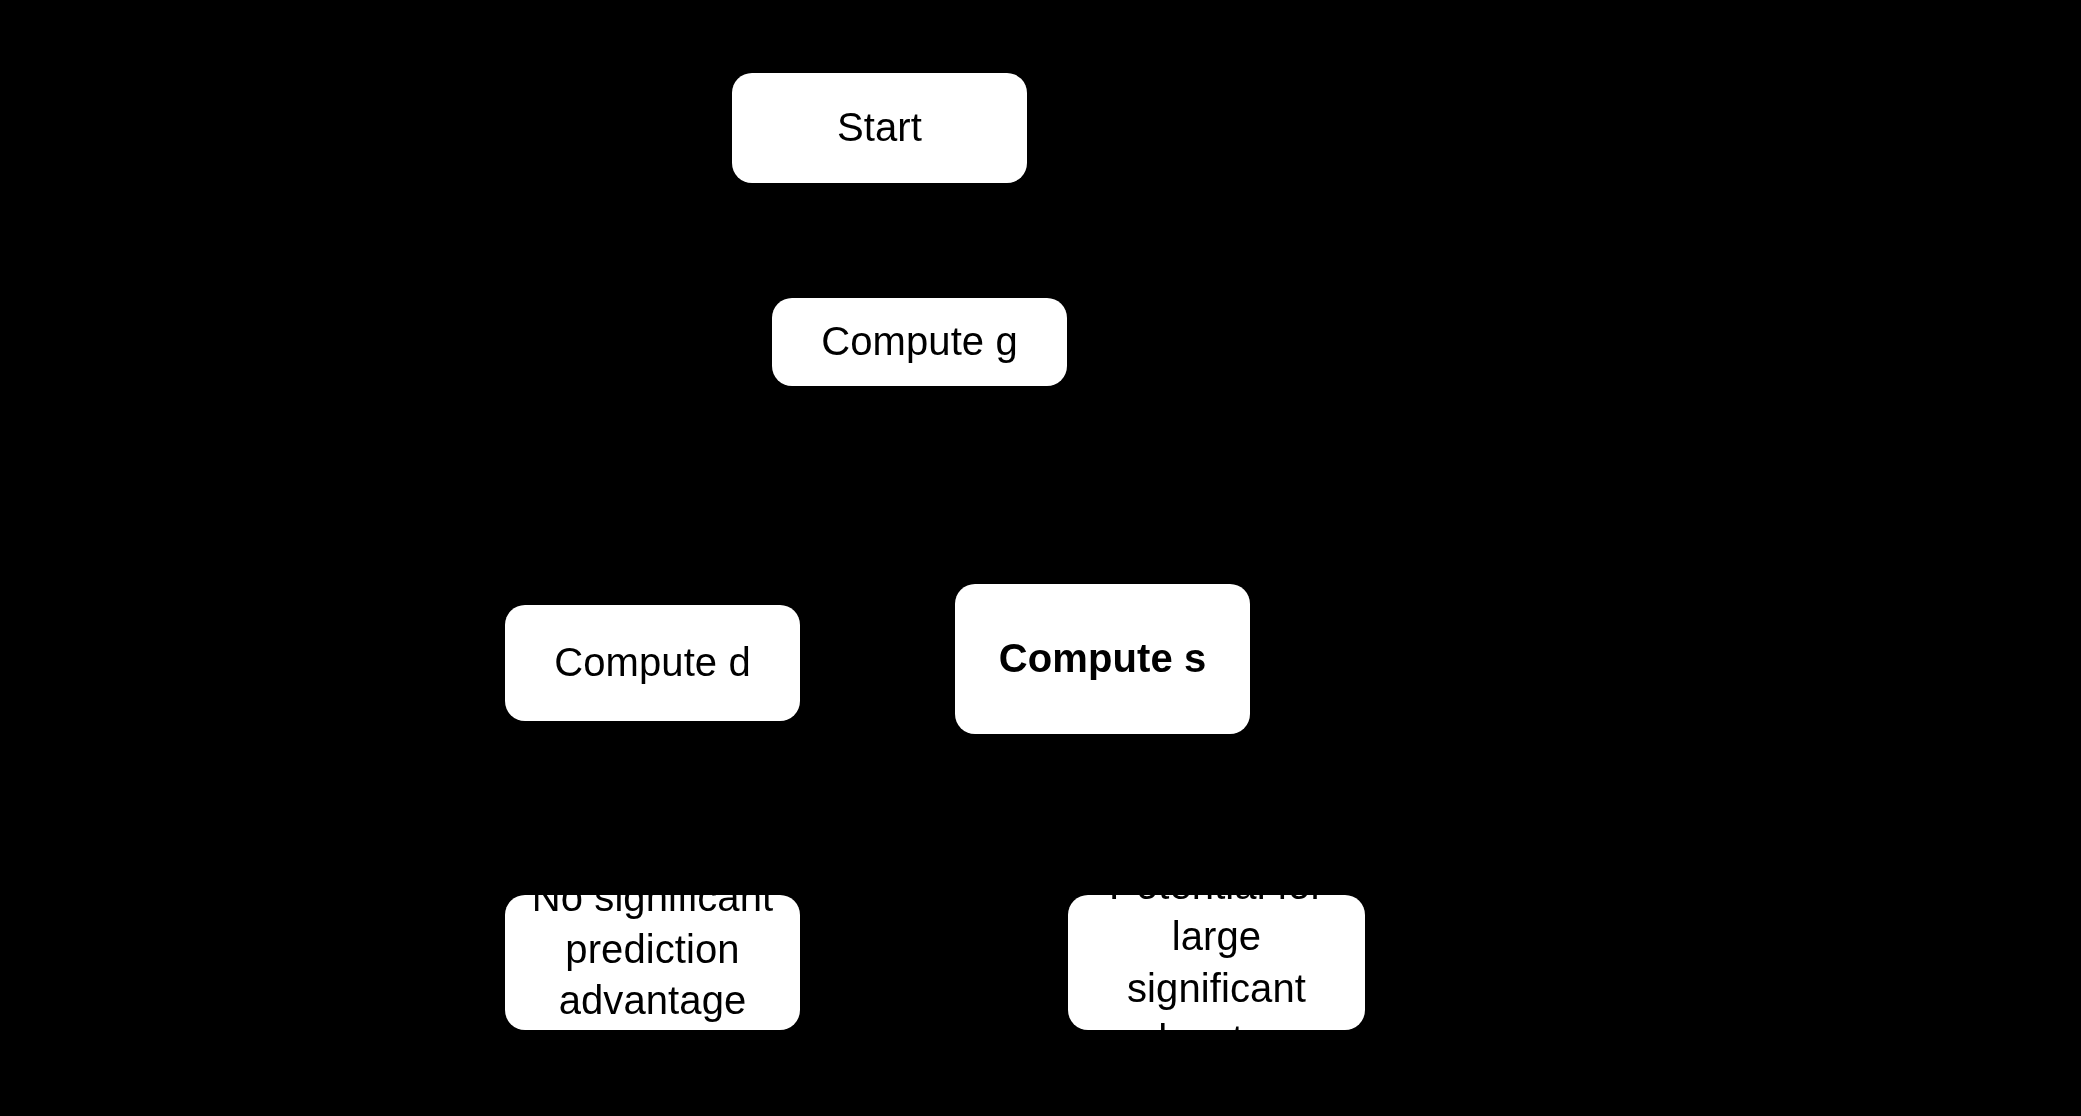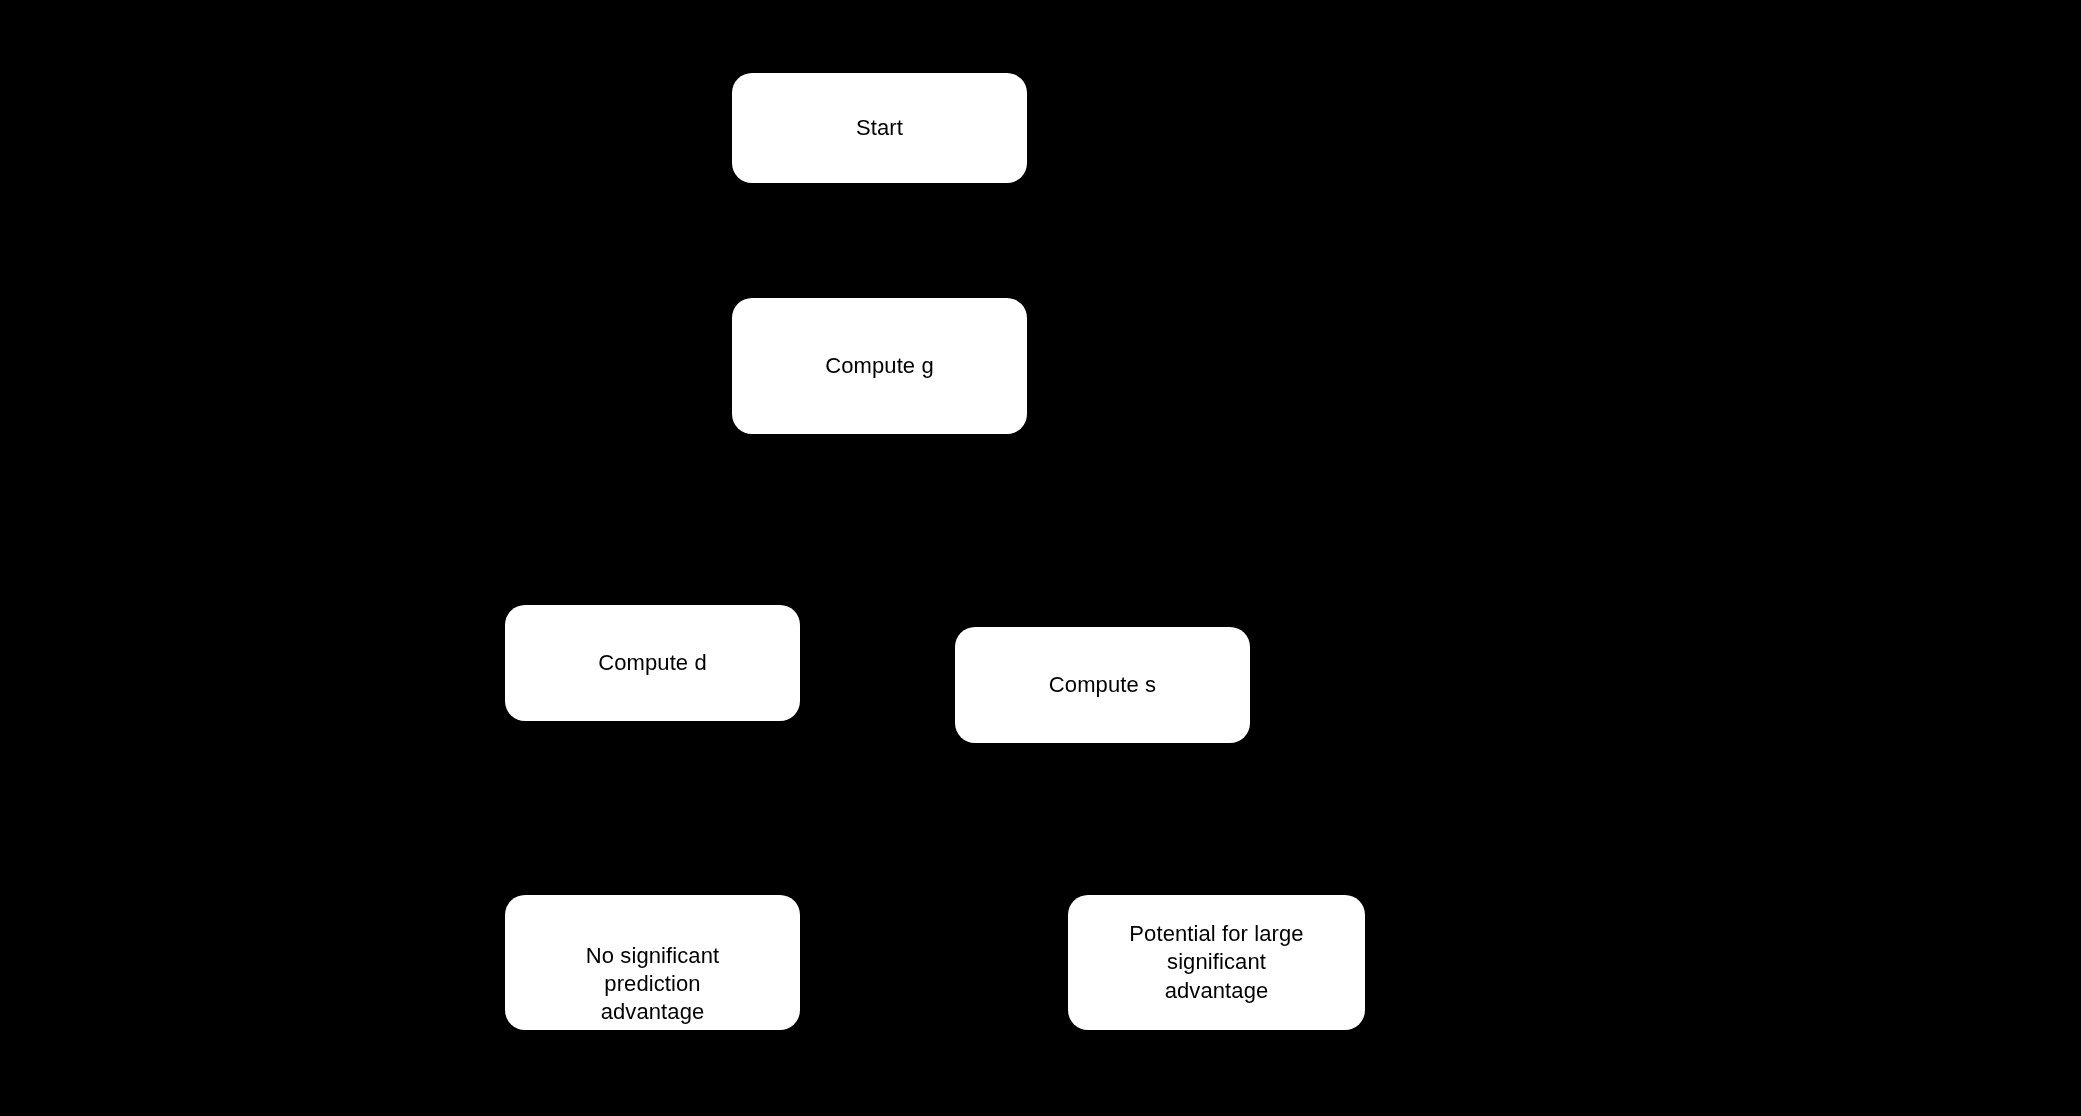--- a/index.html
+++ b/index.html
@@ -30,35 +30,35 @@
     position: absolute;
     box-sizing: border-box;
     background: #ffffff;
     color: #000000;
     border-radius: 20px;
     display: flex;
     align-items: center;
     justify-content: center;
     text-align: center;
     font-family: "Liberation Sans", sans-serif;
-    font-size: 22px;
+    font-size: 40px;
     line-height: 1.28;
     font-weight: 400;
     letter-spacing: 0.1px;
     padding: 4px 10px;
   }
   .node-label {
     display: block;
     white-space: pre-line;
   }
   
   #node-start      { left: 732px;  top: 73px;  width: 295px; height: 110px; }
-  #node-compute-g  { left: 732px;  top: 298px; width: 295px; height: 136px; }
+  #node-compute-g  { left: 772px;  top: 298px; width: 295px; height: 88px; }
   #node-compute-d  { left: 505px;  top: 597px; width: 295px; height: 116px; margin-top: 8px; }
-  #node-compute-s  { left: 955px;  top: 627px; width: 295px; height: 116px; }
+  #node-compute-s  { left: 955px;  top: 584px; width: 295px; height: 150px; font-weight: bold; }
   #node-no-advantage     { left: 505px;  top: 895px; width: 295px; height: 135px; align-items: flex-end; }
   #node-large-advantage  { left: 1068px; top: 895px; width: 297px; height: 135px; }
 
   
   .edge-stub {
     position: absolute;
     background: #ffffff;
     border-radius: 2px;
   }
   #stub-compute-s { left: 973px; top: 709px; width: 7px; height: 8px; }

